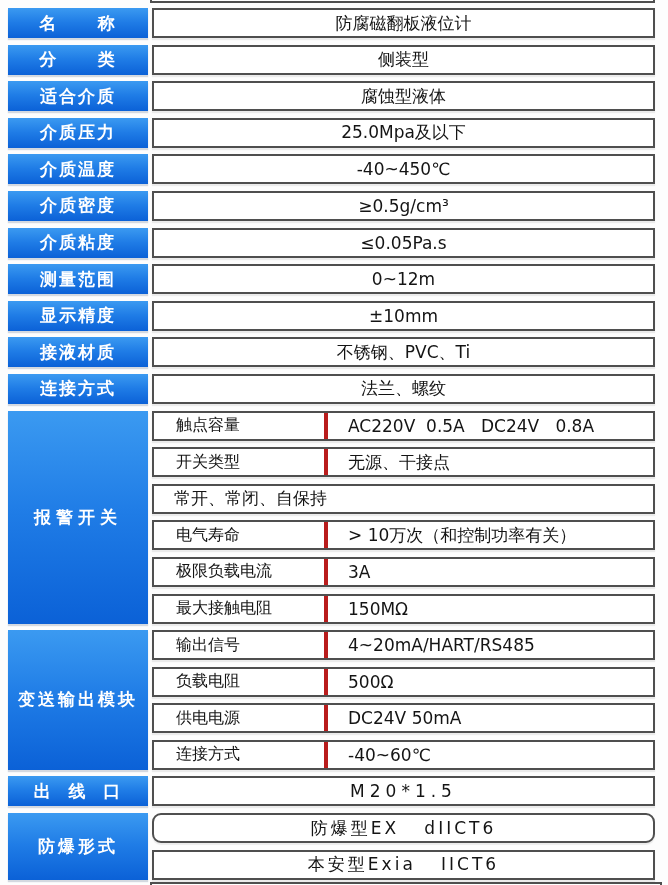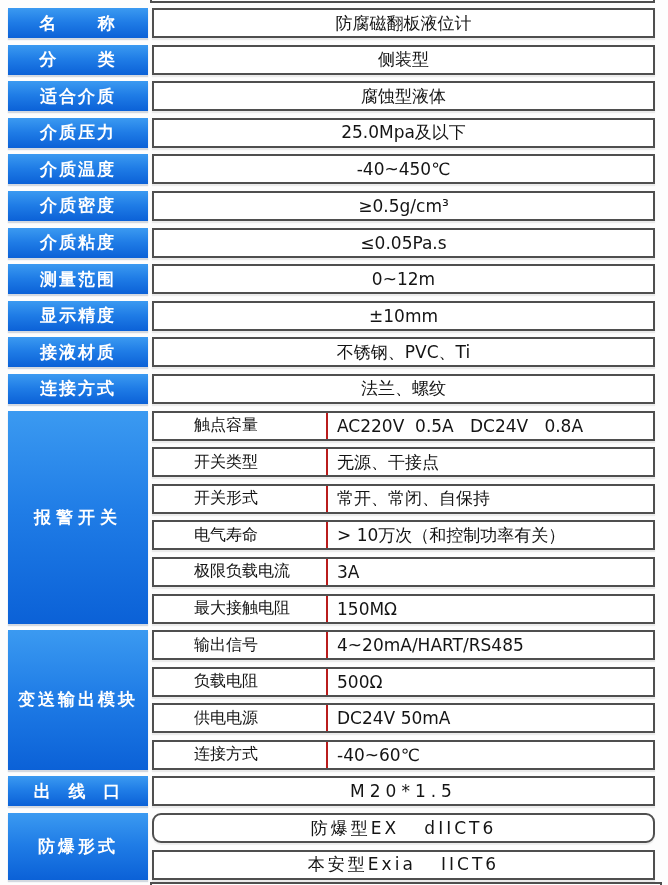--- a/index.html
+++ b/index.html
@@ -17,23 +17,23 @@
   .cell{flex:1;box-sizing:border-box;background:#ffffff;border:2px solid #4f4f4f;
         color:#141414;font-size:17px;display:flex;align-items:center;justify-content:center;
         white-space:pre;box-shadow:0 2px 1px rgba(0,0,0,0.07);}
 
   .section{display:flex;gap:4px;}
   .section .lbl{height:auto;align-self:stretch;letter-spacing:3px;}
   .lbl.wide-ls{letter-spacing:5px;}
   .section .subrows{flex:1;display:flex;flex-direction:column;gap:6.6px;}
   .subcell{height:30px;box-sizing:border-box;background:#ffffff;border:2px solid #4f4f4f;
            display:flex;align-items:stretch;box-shadow:0 2px 1px rgba(0,0,0,0.07);}
-  .sub-name{width:174px;flex:0 0 174px;box-sizing:border-box;border-right:2px solid #b91c1c;
-            padding-left:40px;display:flex;align-items:center;font-size:16px;color:#141414;white-space:pre;}
-  .sub-val{flex:1;padding-left:9px;display:flex;align-items:center;font-size:17px;color:#141414;white-space:pre;}
+  .sub-name{width:174px;flex:0 0 174px;box-sizing:border-box;border-right:4px solid #b91c1c;
+            padding-left:22px;display:flex;align-items:center;font-size:16px;color:#141414;white-space:pre;}
+  .sub-val{flex:1;padding-left:20px;display:flex;align-items:center;font-size:17px;color:#141414;white-space:pre;}
 
   .ls-wide{letter-spacing:5px;}
   .ls-med{letter-spacing:3px;}
 
   
   .cut-top{position:absolute;left:150px;top:-14px;width:505px;height:17px;
            box-sizing:border-box;background:#ffffff;border:2px solid #4f4f4f;}
   .cut-bottom{position:absolute;left:150px;top:882px;width:512px;height:12px;
               box-sizing:border-box;background:#ffffff;border:2px solid #4f4f4f;}
 </style>
@@ -96,21 +96,20 @@
       <div class="subrows">
         <div class="subcell">
           <div class="sub-name">触点容量</div>
           <div class="sub-val">AC220V  0.5A   DC24V   0.8A</div>
         </div>
         <div class="subcell">
           <div class="sub-name">开关类型</div>
           <div class="sub-val">无源、干接点</div>
         </div>
         <div class="subcell">
-          <div class="sub-name">开关形式</div>
           <div class="sub-val">常开、常闭、自保持</div>
         </div>
         <div class="subcell">
           <div class="sub-name">电气寿命</div>
           <div class="sub-val">&gt; 10万次（和控制功率有关）</div>
         </div>
         <div class="subcell">
           <div class="sub-name">极限负载电流</div>
           <div class="sub-val">3A</div>
         </div>

